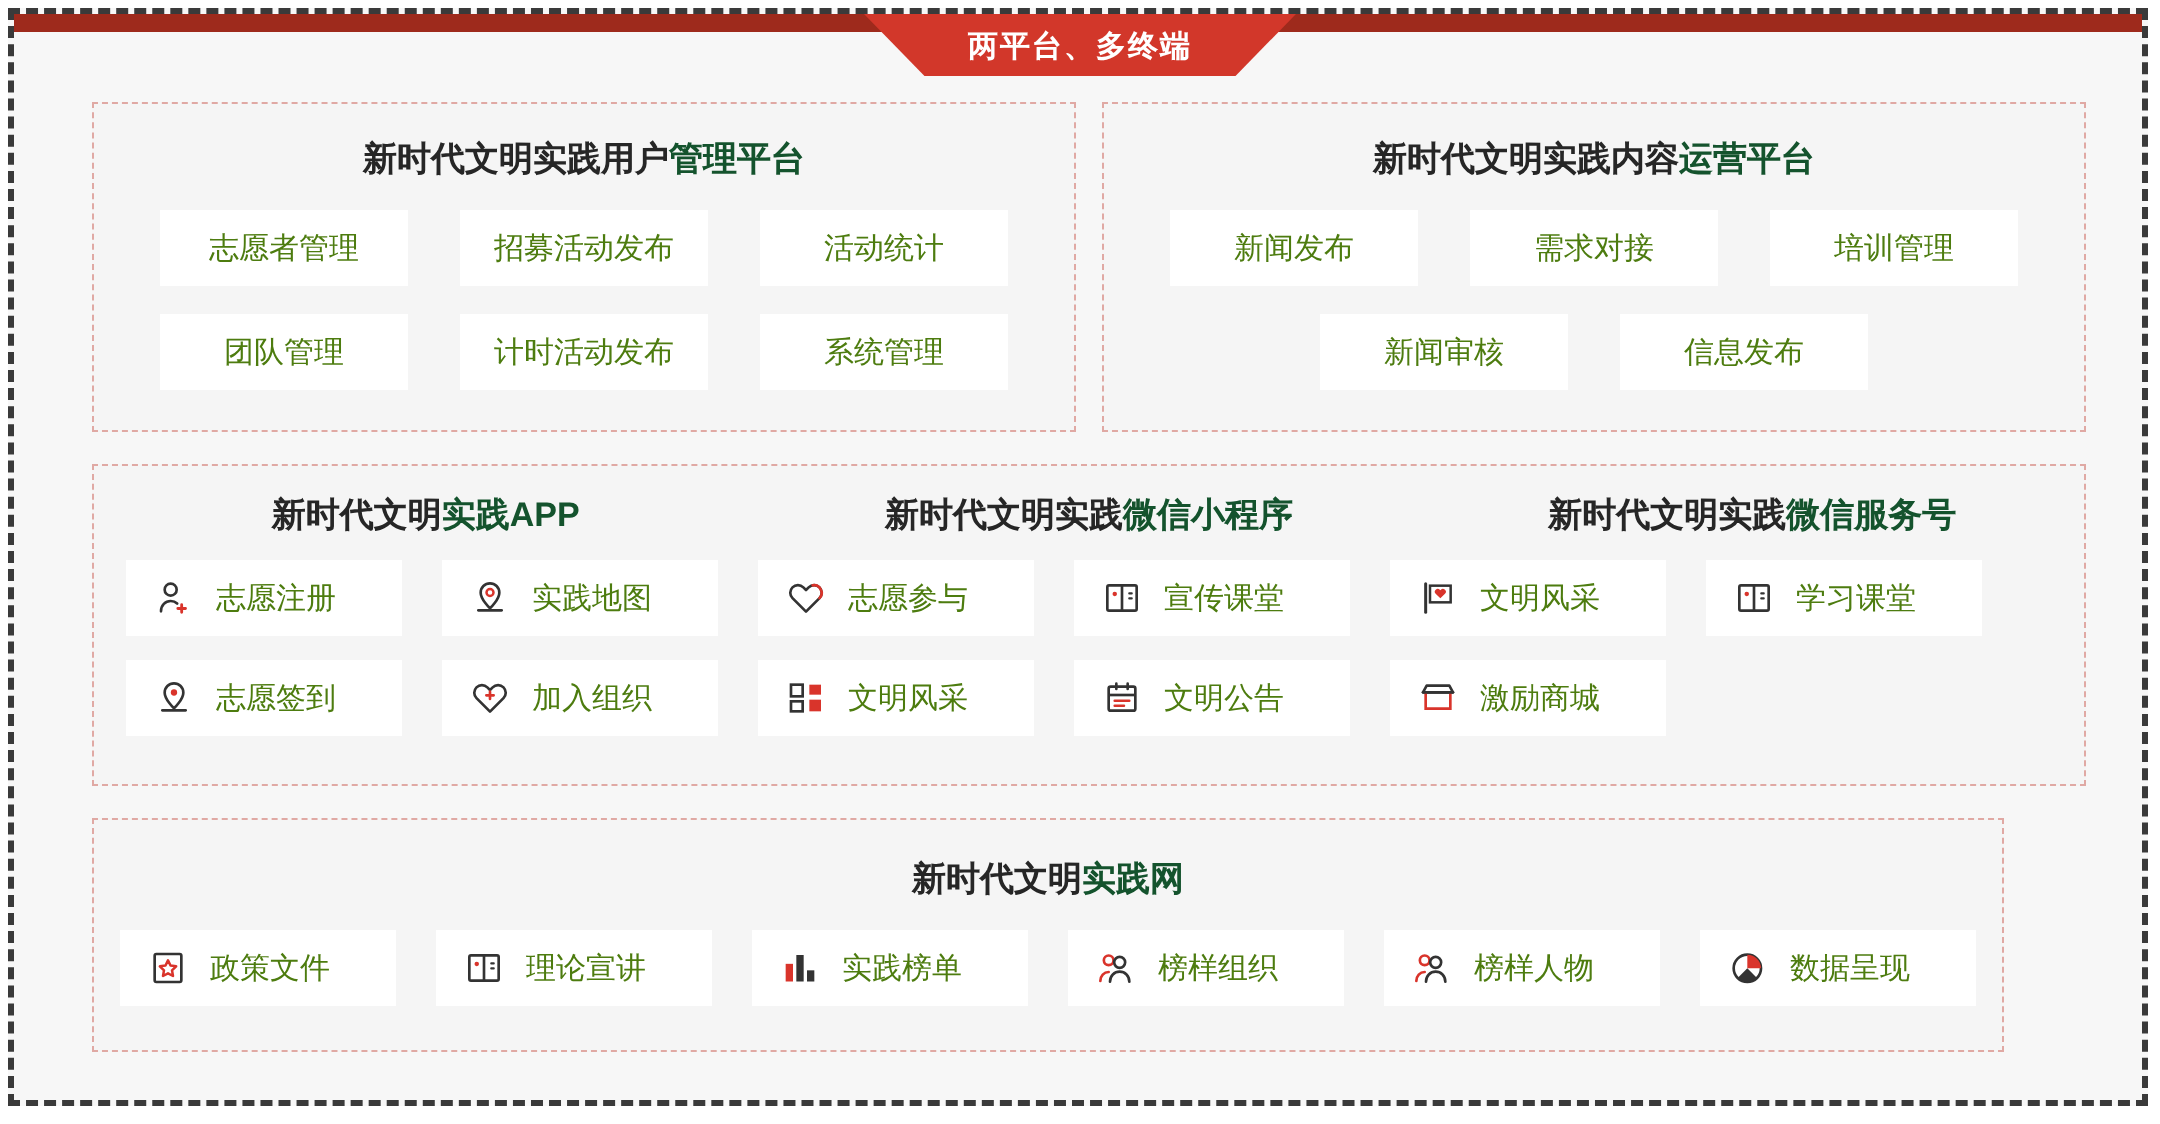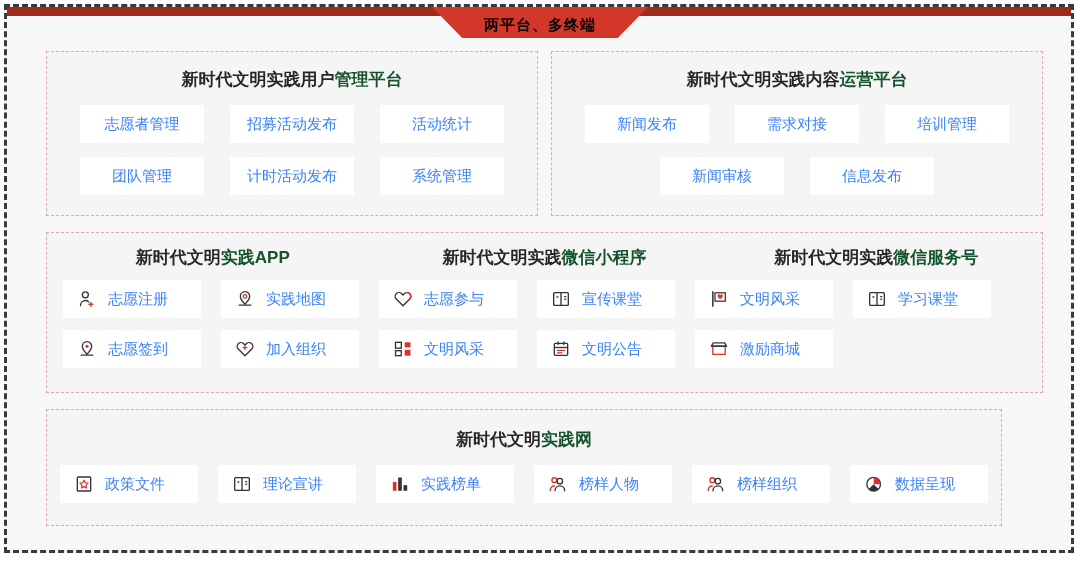--- a/index.html
+++ b/index.html
@@ -33,26 +33,27 @@
   
   .banner{
     position:absolute;
     left:432px;top:7px;
     width:216px;height:31px;
     background:#d2372a;
     clip-path:polygon(0 0,100% 0,86% 100%,14% 100%);
     display:flex;align-items:center;justify-content:center;
   }
   .banner-text{
-    color:#000000;
+    color:#ffffff;
     font-size:15px;
     font-weight:bold;
     letter-spacing:1px;
     line-height:1;
     padding-top:3px;
+    font-family:Liberation Mono, monospace;
   }
   
   .panel{
     position:absolute;
     box-sizing:border-box;
     background:#f5f5f5;
     border:1px dashed #e0a9a4;
   }
   .panel-title{
     text-align:center;
@@ -65,21 +66,21 @@
   .btn-row{
     display:flex;
     justify-content:center;
   }
   .btn{
     background:#ffffff;
     display:flex;
     align-items:center;
     justify-content:center;
     font-size:15px;
-    color:#3b82f6;
+    color:#4d7c0f;
     box-sizing:border-box;
   }
   .btn.icon-btn{justify-content:flex-start;padding-left:14px;}
   .btn .ico{
     width:20px;height:20px;
     flex:0 0 20px;
     margin-right:11px;
     display:block;
   }
   .btn .lbl{white-space:nowrap;}
@@ -342,32 +343,32 @@
       </div>
       <div class="btn icon-btn">
         <span class="ico">
           <svg viewBox="0 0 24 24" width="20" height="20" fill="none">
             <circle cx="7.6" cy="7.4" r="2.9" stroke="#d9342b" stroke-width="1.6"></circle>
             <path d="M2.6 19.8c0-3.1 2.2-5.4 5-5.4" stroke="#d9342b" stroke-width="1.6" stroke-linecap="round"></path>
             <circle cx="14.2" cy="8.6" r="3.3" stroke="#333" stroke-width="1.6"></circle>
             <path d="M8.4 20.2c0-3.5 2.6-6 5.8-6s5.8 2.5 5.8 6" stroke="#333" stroke-width="1.6" stroke-linecap="round"></path>
           </svg>
         </span>
-        <span class="lbl">榜样人物</span>
+        <span class="lbl">榜样组织</span>
       </div>
       <div class="btn icon-btn">
         <span class="ico">
           <svg viewBox="0 0 24 24" width="20" height="20" fill="none">
             <circle cx="7.6" cy="7.4" r="2.9" stroke="#d9342b" stroke-width="1.6"></circle>
             <path d="M2.6 19.8c0-3.1 2.2-5.4 5-5.4" stroke="#d9342b" stroke-width="1.6" stroke-linecap="round"></path>
             <circle cx="14.2" cy="8.6" r="3.3" stroke="#333" stroke-width="1.6"></circle>
             <path d="M8.4 20.2c0-3.5 2.6-6 5.8-6s5.8 2.5 5.8 6" stroke="#333" stroke-width="1.6" stroke-linecap="round"></path>
           </svg>
         </span>
-        <span class="lbl">榜样组织</span>
+        <span class="lbl">榜样人物</span>
       </div>
       <div class="btn icon-btn">
         <span class="ico">
           <svg viewBox="0 0 24 24" width="20" height="20" fill="none">
             <circle cx="11.6" cy="12.2" r="8.2" stroke="#333" stroke-width="1.6"></circle>
             <path d="M11.6 12.2V4a8.2 8.2 0 0 1 8.2 8.2z" fill="#d9342b"></path>
             <path d="M11.6 12.2 5.8 18a8.2 8.2 0 0 0 11.6 0z" fill="#333"></path>
           </svg>
         </span>
         <span class="lbl">数据呈现</span>

